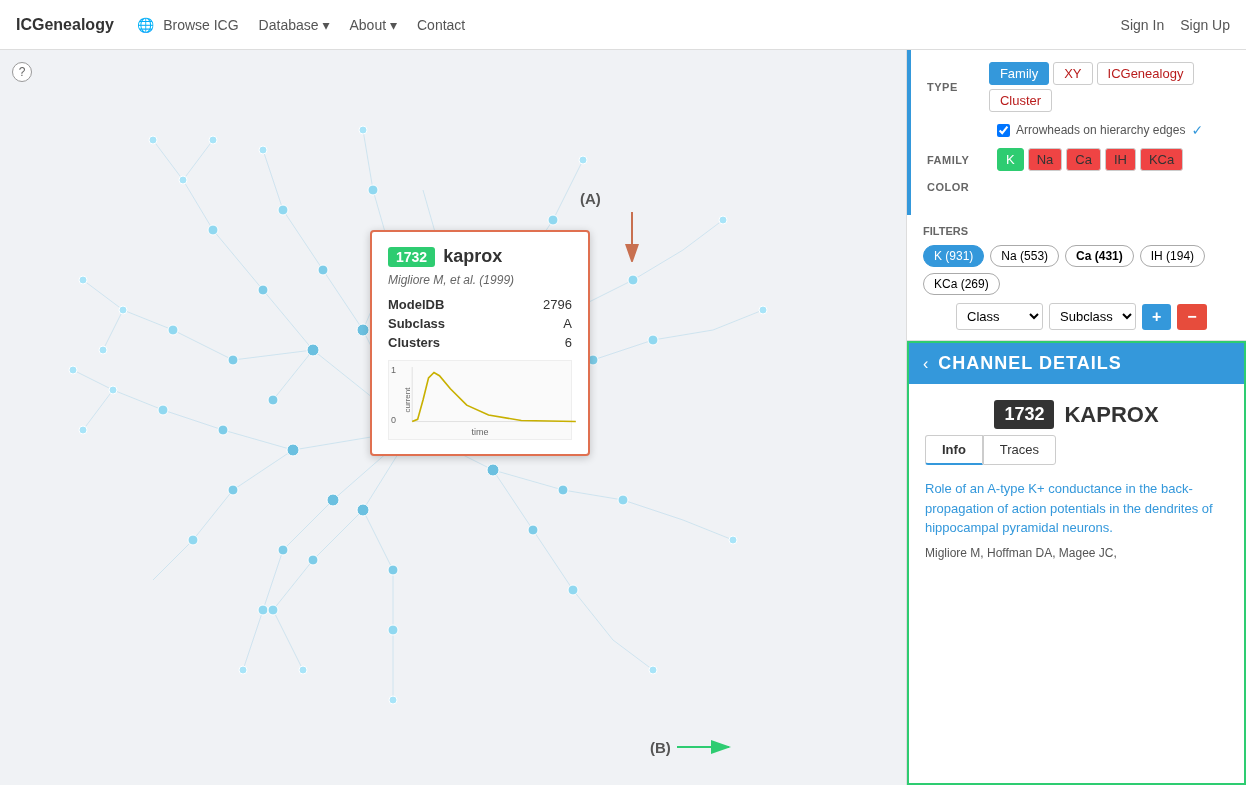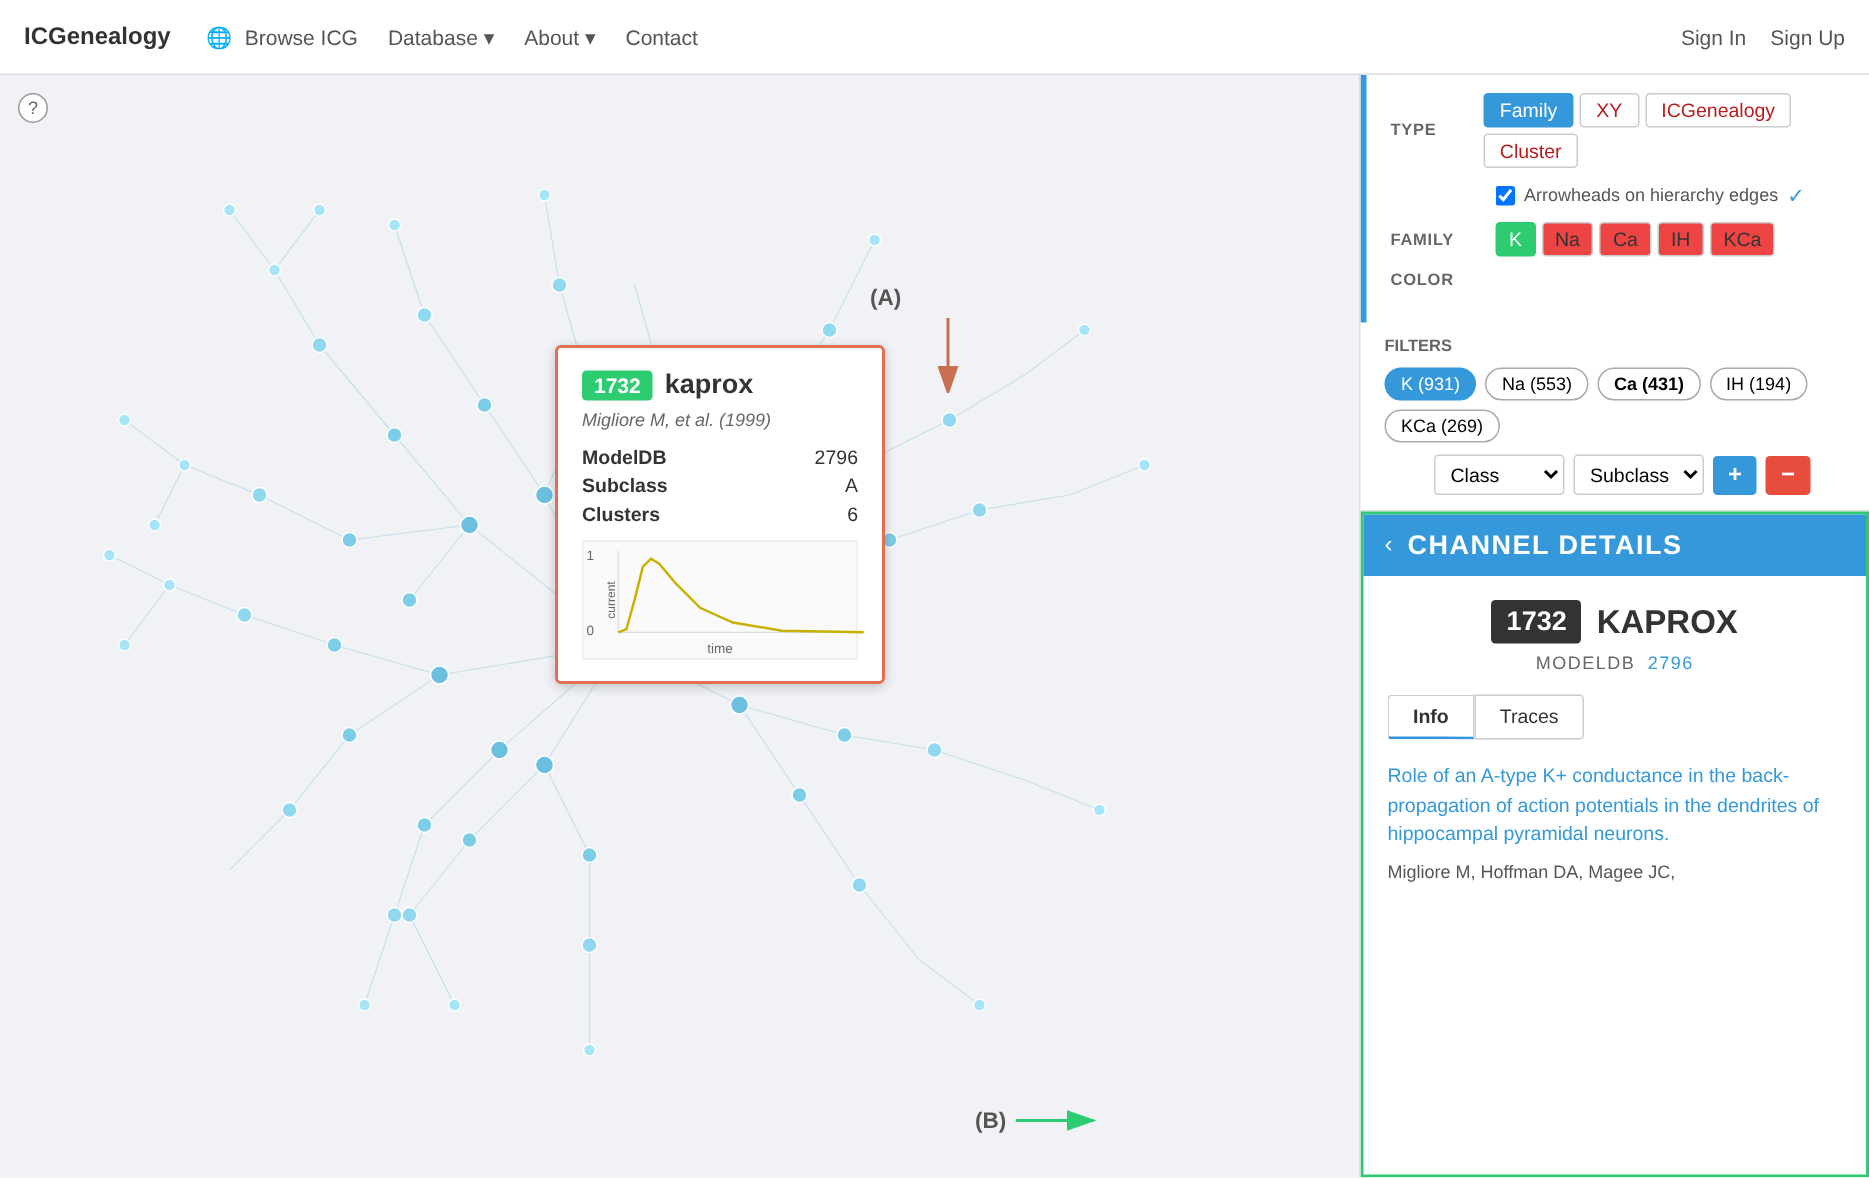--- a/index.html
+++ b/index.html
@@ -476,24 +476,20 @@
     <div class="channel-details">
       <div class="channel-header">
         <button class="channel-back-btn">‹</button>
         <span class="channel-title">CHANNEL DETAILS</span>
       </div>
       <div class="channel-body">
         <div class="channel-id-row">
           <span class="channel-id-badge">1732</span>
           <span class="channel-name">KAPROX</span>
         </div>
-        <div class="channel-modeldb">
-          <span>MODELDB</span>
-          <a style="color:#3498db;text-decoration:none;margin-left:4px;">2796</a>
-        </div>
         <div class="channel-tabs">
           <div class="channel-tab active">Info</div>
           <div class="channel-tab">Traces</div>
         </div>
         <a class="channel-description">Role of an A-type K+ conductance in the back-propagation of action potentials in the dendrites of hippocampal pyramidal neurons.</a>
         <div class="channel-authors">Migliore M, Hoffman DA, Magee JC,</div>
       </div>
     </div>
 
   </div>

